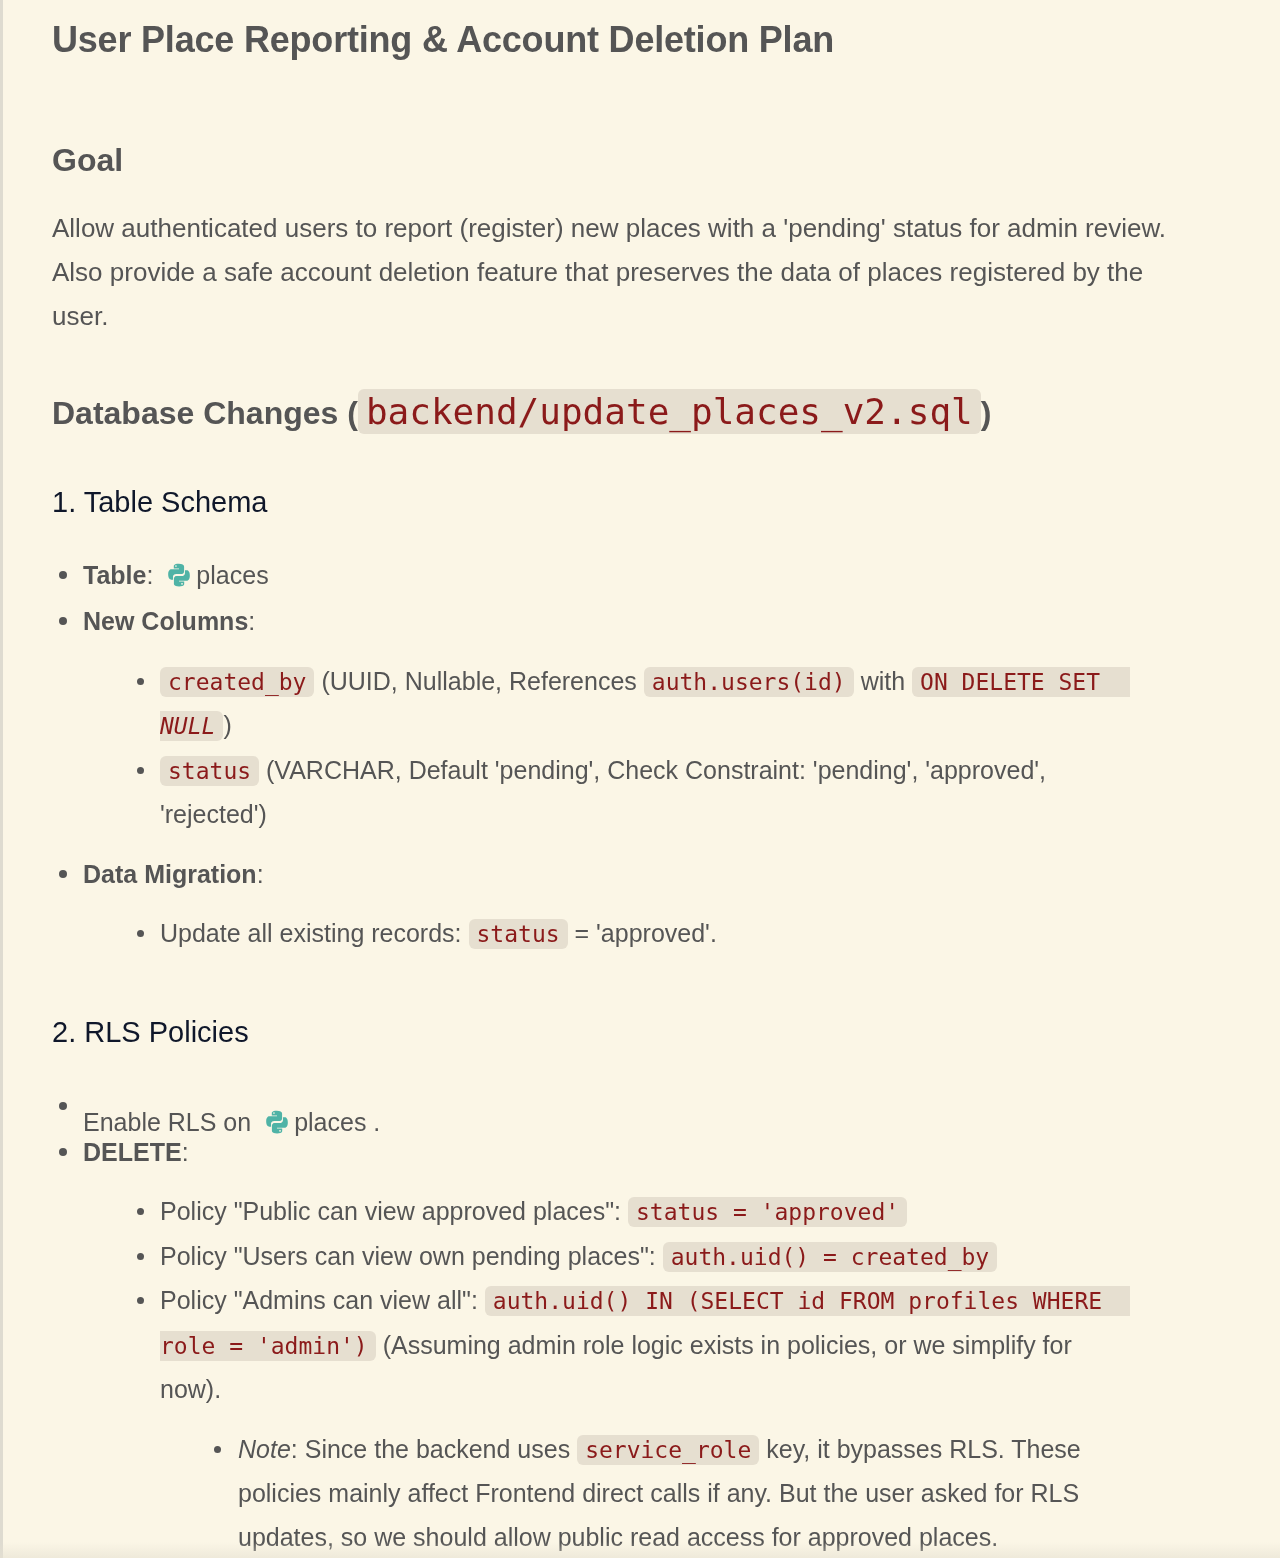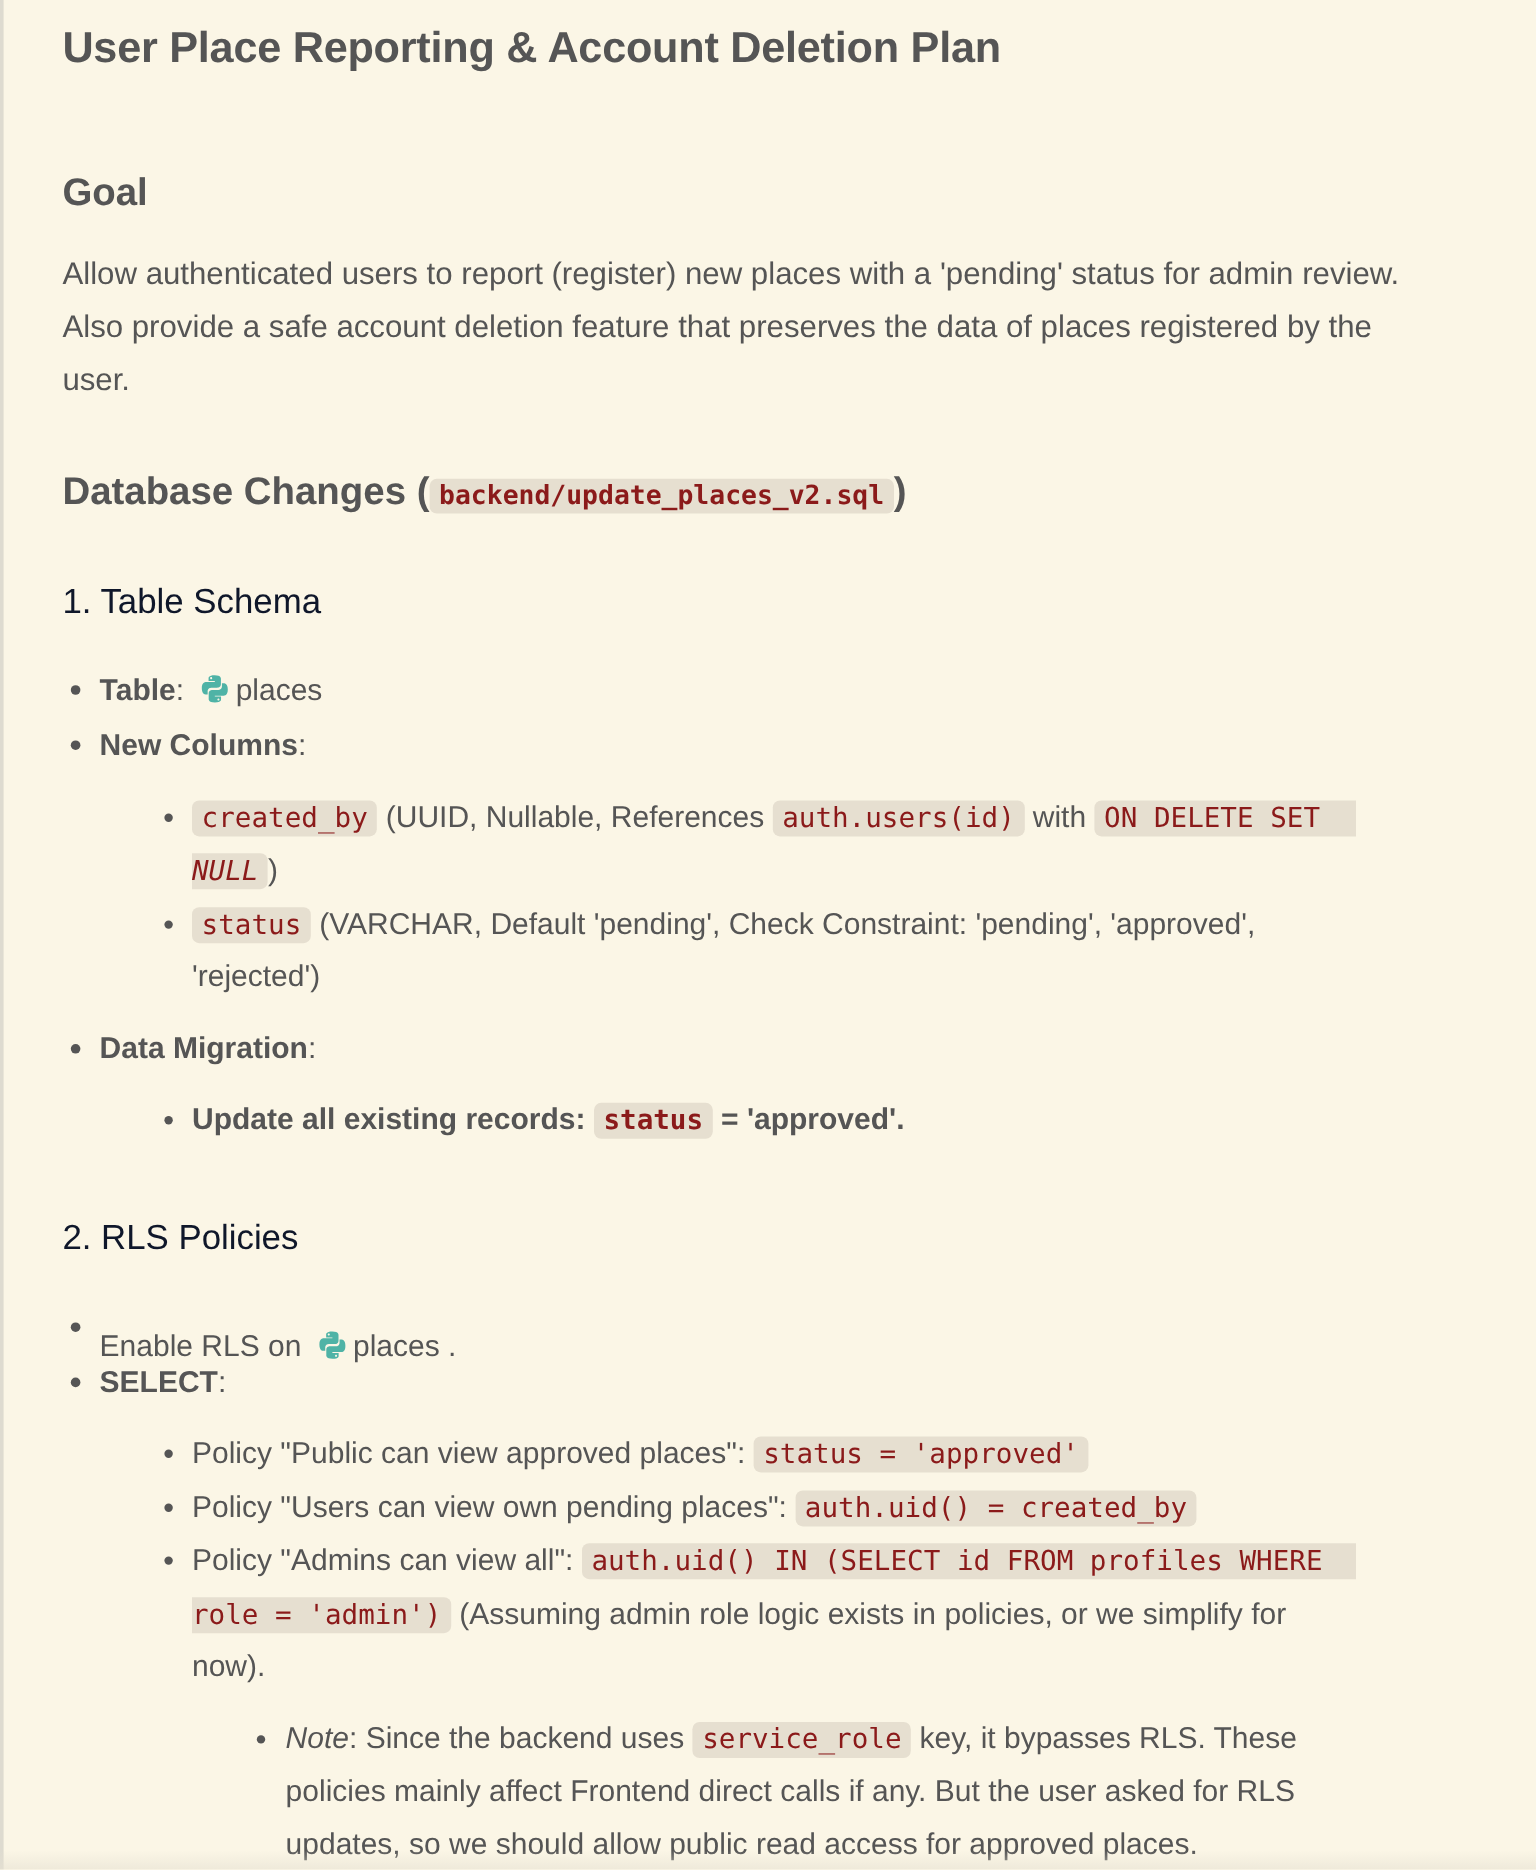--- a/index.html
+++ b/index.html
@@ -34,21 +34,21 @@
     font-size: 26px; line-height: 44px;
   }
   code {
     font-family: "DejaVu Sans Mono", "Liberation Mono", monospace;
     color: #8b1a1a;
     background: #e6dfd0;
     border-radius: 6px;
     padding: 2px 8px;
     font-size: 23px;
   }
-  h2 code { font-size: 22px; font-weight: 700; padding: 2px 8px; }
+  h2 code { font-size: 36px; font-weight: 400; padding: 2px 8px; }
   .row { position: absolute; font-size: 25px; line-height: 44px; white-space: nowrap; }
   .bullet { position: absolute; width: 8px; height: 8px; border-radius: 50%; background: #555; }
   .bullet.small { width: 7px; height: 7px; }
   b { font-weight: 700; color: #555; }
   .py-icon { display: inline-block; width: 26px; height: 26px; vertical-align: -4px; margin: 0 4px 0 6px; }
   em { font-style: italic; }
 </style>
 </head>
 <body>
 
@@ -98,40 +98,40 @@
   </div>
   <div class="row" style="left:108px; top:792px;">
     <span>'rejected')</span>
   </div>
 
   <span class="bullet" style="left:7px; top:870px;"></span>
   <div class="row" style="left:31px; top:852px;">
     <b>Data Migration</b><span>:</span>
   </div>
   <span class="bullet small" style="left:85px; top:930px;"></span>
-  <div class="row" style="left:108px; top:911px;font-weight:bold;">
+  <div class="row" style="left:108px; top:911px;">
     <span>Update all existing records:</span>
     <code>status</code>
     <span>= 'approved'.</span>
   </div>
 
   <h3 style="top:1016px;">2. RLS Policies</h3>
 
   <span class="bullet" style="left:7px; top:1102px;"></span>
   <div class="row" style="left:31px; top:1084px;margin-top:16px;">
     <span>Enable RLS on</span>
     <svg class="py-icon" viewBox="0 0 24 24">
       <path fill="#4fb3a6" d="M11.9 1.5c-5 0-4.7 2.2-4.7 2.2v2.3h4.8v.7H5.3S2 6.3 2 11.4s2.8 4.9 2.8 4.9h1.7v-2.4s-.1-2.8 2.8-2.8h4.7s2.7 0 2.7-2.6V4.2s.4-2.7-4.8-2.7zM9.2 3c.5 0 .8.4.8.8s-.4.8-.8.8-.8-.4-.8-.8.3-.8.8-.8z"></path>
       <path fill="#4fb3a6" d="M12.1 22.5c5 0 4.7-2.2 4.7-2.2V18H12v-.7h6.7S22 17.7 22 12.6s-2.8-4.9-2.8-4.9h-1.7v2.4s.1 2.8-2.8 2.8H10s-2.7 0-2.7 2.6v4.3s-.4 2.7 4.8 2.7zm2.7-1.5c-.5 0-.8-.4-.8-.8s.4-.8.8-.8.8.4.8.8-.3.8-.8.8z"></path>
     </svg><span>places</span> <span>.</span>
   </div>
 
   <span class="bullet" style="left:7px; top:1148px;"></span>
   <div class="row" style="left:31px; top:1130px;">
-    <b>SELECT</b><span>:</span>
+    <b>DELETE</b><span>:</span>
   </div>
 
   <span class="bullet small" style="left:85px; top:1208px;"></span>
   <div class="row" style="left:108px; top:1189px;">
     <span>Policy "Public can view approved places":</span>
     <code>status = 'approved'</code>
   </div>
 
   <span class="bullet small" style="left:85px; top:1253px;"></span>
   <div class="row" style="left:108px; top:1234px;">

